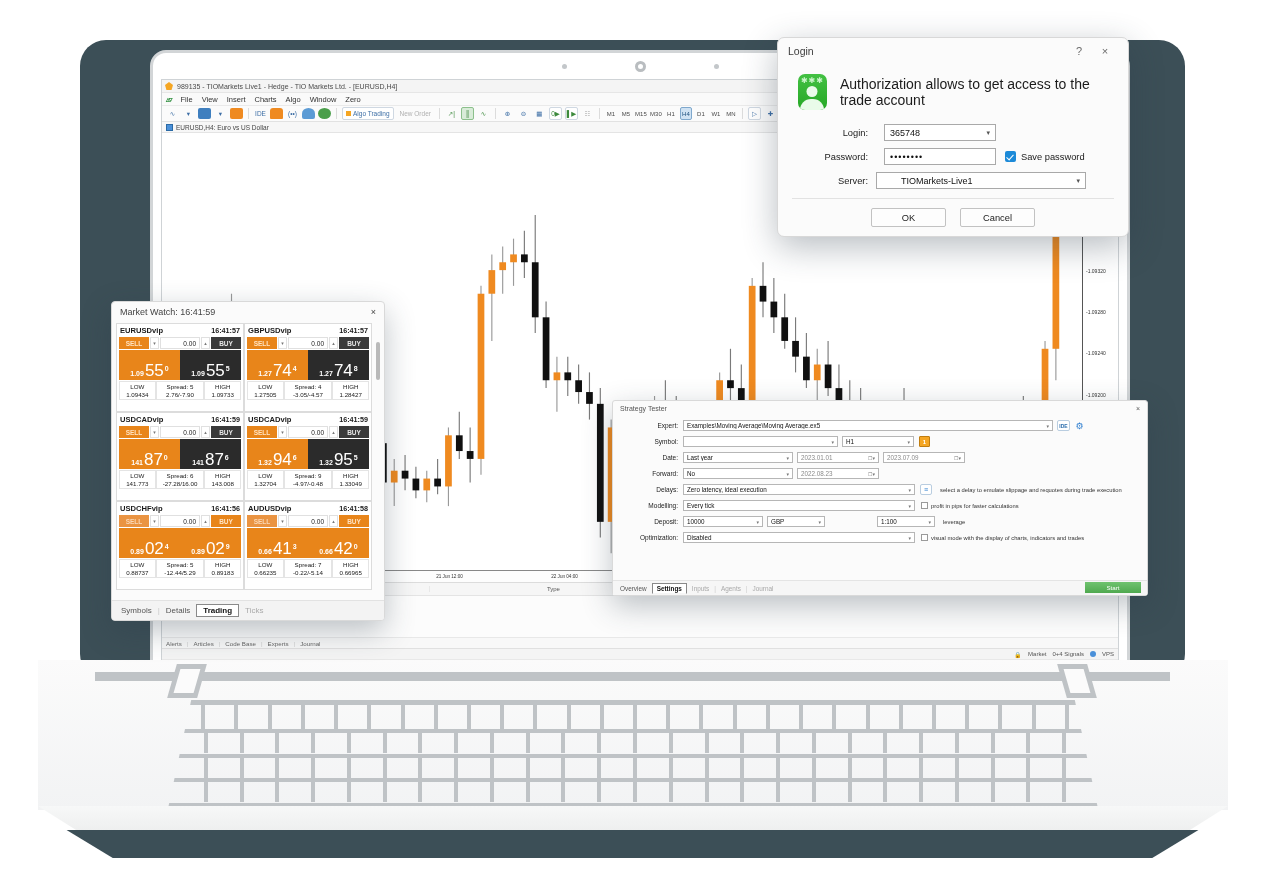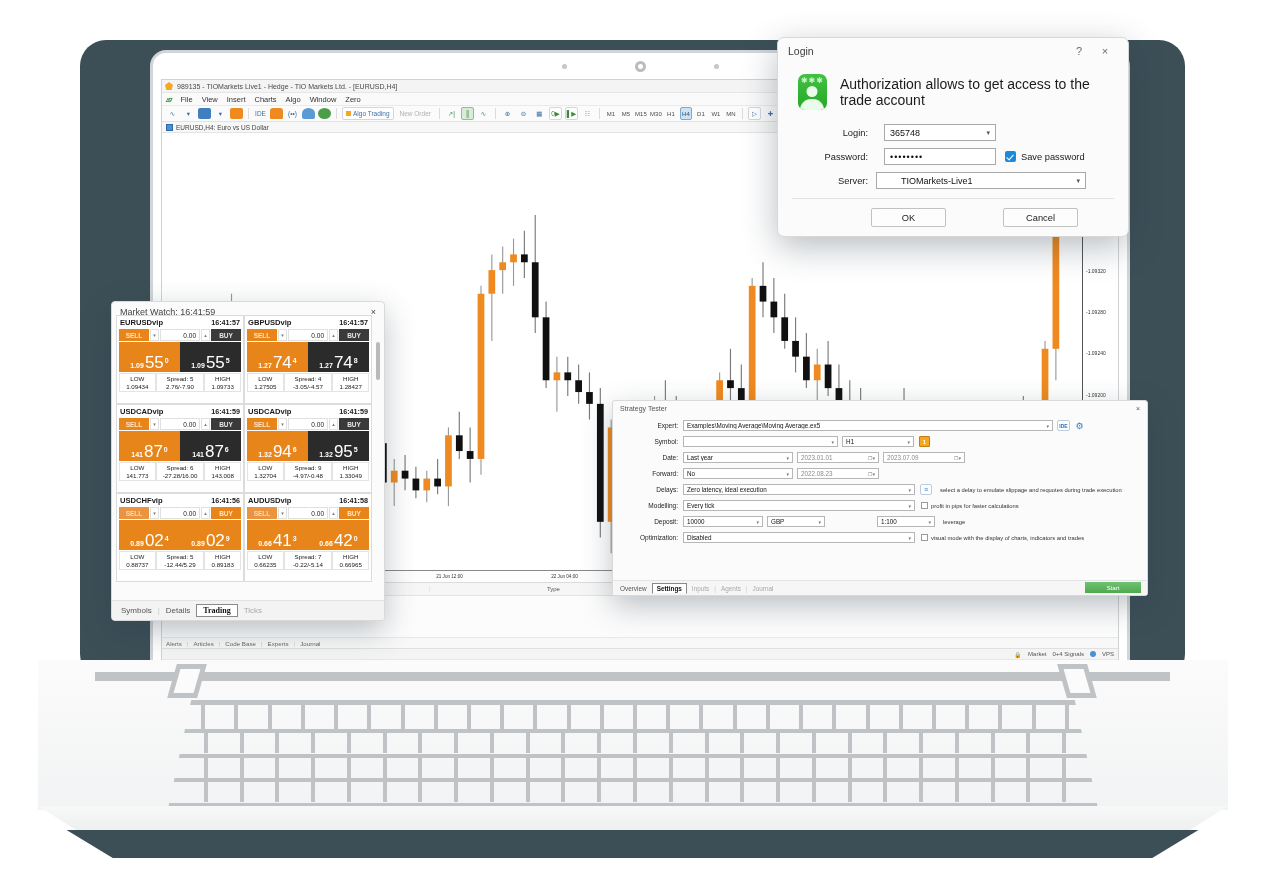--- a/index.html
+++ b/index.html
@@ -164,32 +164,32 @@
   .fctl.ws { width:210px;padding-left:24px; }
   .fctl .v { flex:1; overflow:hidden; white-space:nowrap; }
   .chev { color:#555; font-size:7px; }
   .cbx { display:flex; align-items:center; gap:5px; margin-left:9px; font-size:9.3px; }
   .cb { width:11px; height:11px; background:#1c8ad8; border-radius:2px; position:relative; }
   .cb::after { content:""; position:absolute; left:3px; top:1.5px; width:3px; height:6px;
      border:solid #fff; border-width:0 1.6px 1.6px 0; transform:rotate(42deg); }
   .dlg-sep { height:1px; background:#e2e2e2; margin:9px 14px 0 14px; }
   .dlg-btns { display:flex; justify-content:center; gap:14px; margin-top:9px; }
   .dlg-btn { width:75px; height:19px; border:1px solid #c2c2c2; border-radius:2px;
-     background:#fdfdfd; display:flex; align-items:center; justify-content:center; font-size:9.3px;margin-left:43px; }
+     background:#fdfdfd; display:flex; align-items:center; justify-content:center; font-size:9.3px; }
 
   
   #market-watch {
     position:absolute; left:111px; top:301px; width:274px; height:320px;
     background:#fbfbfb; border:1px solid #d9d9d9; border-radius:4px;
     box-shadow:0 10px 30px rgba(40,55,70,.30);
     font-size:8px; color:#1a1a1a; overflow:hidden;
   }
   .mw-title { height:20px; display:flex; align-items:center; padding:0 8px; font-size:9px; color:#444; }
   .mw-title .t { flex:1; }
-  .mw-grid { position:absolute; left:4px; right:12px; top:13px; height:267px;
+  .mw-grid { position:absolute; left:4px; right:12px; top:21px; height:267px;
              display:grid; grid-template-columns:1fr 1fr; grid-template-rows:repeat(3,1fr); gap:0; }
   .mwcell { border:1px solid #dcdcdc; background:#fff; padding:1px 2px 0 2px; display:flex; flex-direction:column; }
   .mw-hdr { display:flex; justify-content:space-between; font-weight:bold; font-size:7.6px; padding:1px 1px 2px 1px; }
   .mw-hdr .tm { font-weight:bold; font-size:7.2px; }
   .mw-ctrl { display:flex; align-items:stretch; height:12px; gap:1px; }
   .mw-sell { background:#e8851a; color:#ffe3c2; font-size:6.5px; font-weight:bold;
              display:flex; align-items:center; justify-content:center; width:30px; }
   .mw-sell.dim { background:#ea9442; color:#fad8b6; }
   .mw-spin { width:9px; display:flex; align-items:center; justify-content:center;
              border:1px solid #e0e0e0; background:#fff; font-size:5px; color:#777; }
@@ -210,21 +210,21 @@
   .mw-foot > div { flex:1; border:1px solid #e4e4e4; display:flex; flex-direction:column;
                    align-items:center; justify-content:center; font-size:6.2px; line-height:8px; }
   .mw-foot .mid { flex:1.35; }
   .mw-foot .lab { font-size:6.2px; }
   .mw-scroll { position:absolute; right:3px; top:26px; width:6px; bottom:26px; }
   .mw-thumb { position:absolute; top:14px; left:1px; width:4px; height:38px; background:#b9b9b9; border-radius:2px; }
   .mw-tabs { position:absolute; left:0; right:0; bottom:0; height:20px;
              display:flex; align-items:center; gap:6px; padding-left:9px;
              font-size:8px; color:#555; background:#f3f3f3; border-top:1px solid #e2e2e2; }
   .mw-tabs i { color:#c8c8c8; font-style:normal; }
-  .mw-tabs .active { border:1px solid #8a8a8a; background:#fff; padding:1px 6px; font-weight:bold; color:#111;font-family:Liberation Serif, serif; }
+  .mw-tabs .active { border:1px solid #8a8a8a; background:#fff; padding:1px 6px; font-weight:bold; color:#111; }
   .mw-tabs .muted { color:#aaa; }
 
   
   #strategy-tester {
     position:absolute; left:612px; top:400px; width:536px; height:196px;
     background:#fbfbfb; border:1px solid #d9d9d9; border-radius:3px;
     box-shadow:0 10px 30px rgba(40,55,70,.30);
     font-size:6.5px; color:#222;
   }
   .st-title { height:15px; display:flex; align-items:center; padding:0 7px; font-size:7px; color:#555; }

